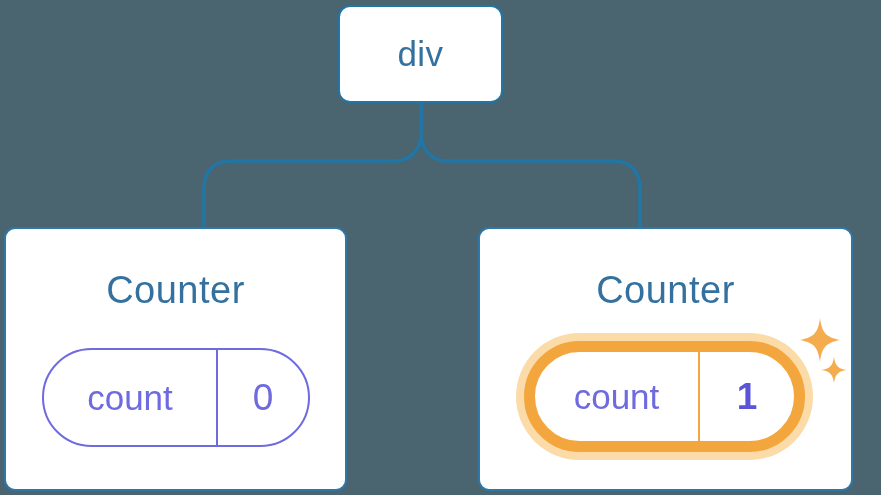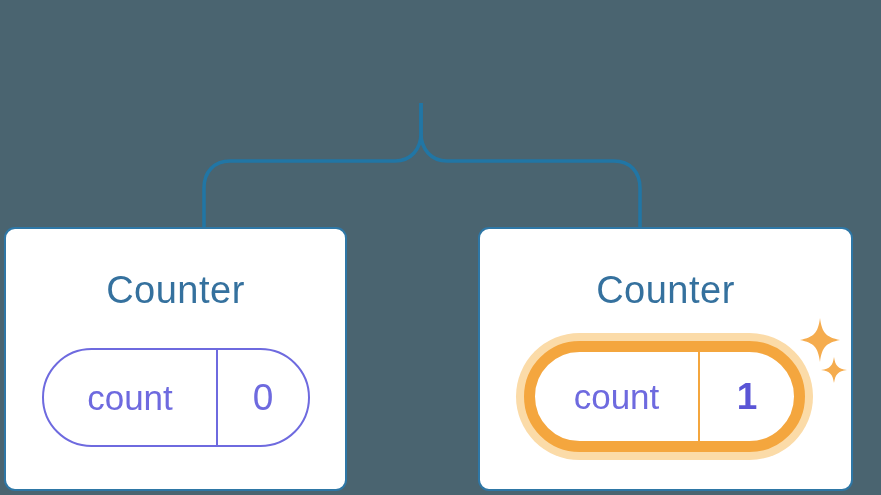--- a/index.html
+++ b/index.html
@@ -64,20 +64,23 @@
 </head>
 <body>
 
 <div class="canvas">
 
   <svg class="connector" width="881" height="495" viewBox="0 0 881 495">
     <path d="M421,103 L421,133 C421,149 411,161 395,161 L230,161 C214,161 204,172 204,188 L204,228" fill="none" stroke="#2176A5" stroke-width="3.5"></path>
     <path d="M421,103 L421,133 C421,149 431,161 447,161 L614,161 C630,161 640,172 640,188 L640,228" fill="none" stroke="#2176A5" stroke-width="3.5"></path>
   </svg>
 
+  <div class="node-root">
+    <span class="label">div</span>
+  </div>
 
   <div class="card card-left">
     <div class="card-title">Counter</div>
     <div class="pill">
       <span class="key">count</span>
       <span class="divider"></span>
       <span class="value">0</span>
     </div>
   </div>
 

